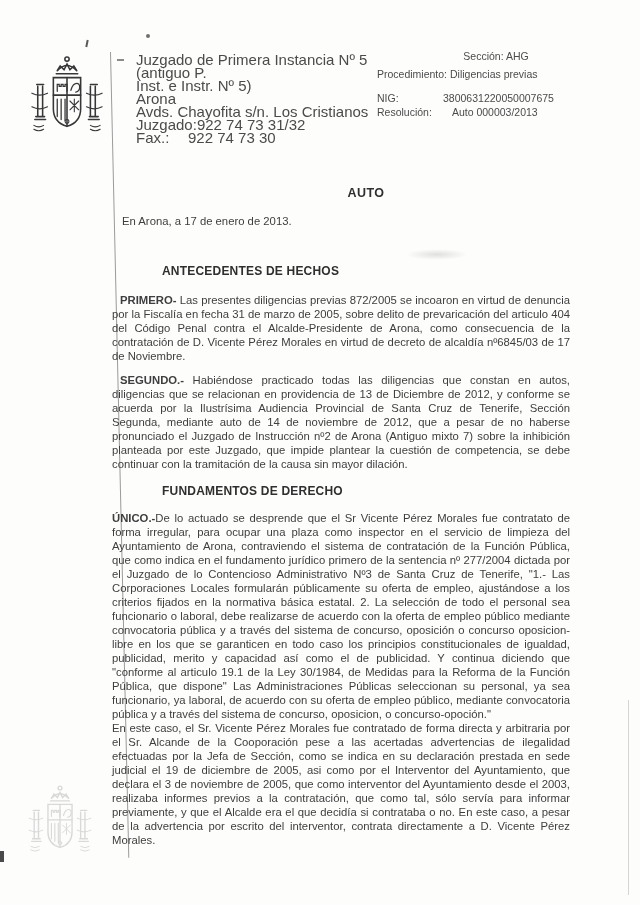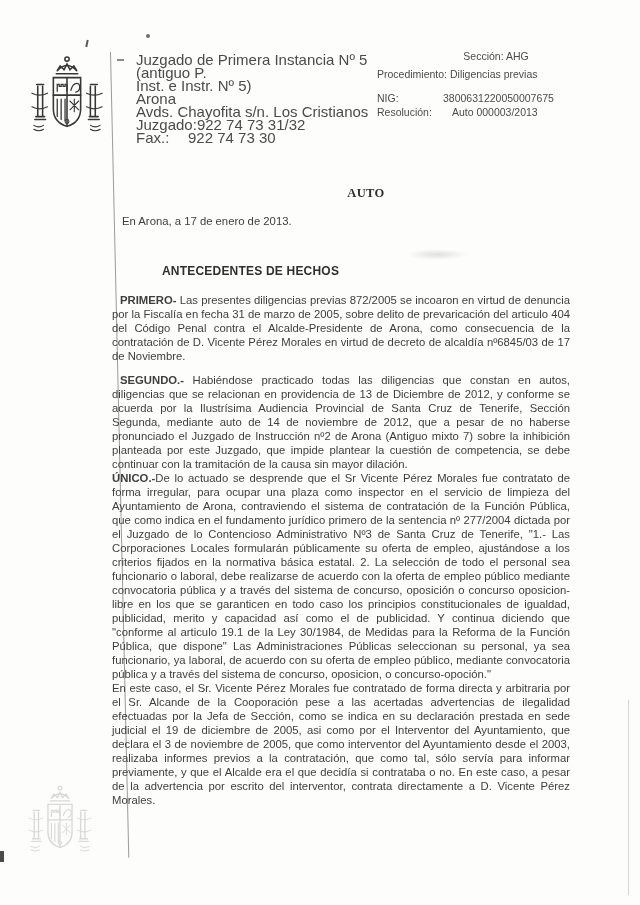--- a/index.html
+++ b/index.html
@@ -42,21 +42,21 @@
   .nig-label { display:inline-block; min-width:66px; }
   .res-label { margin-right:20px; }
 
   
   .main {
     position:absolute; left:112px; top:186px; width:458px;
     font-size:11.3px; line-height:14px; color:#3e3e3e;
   }
   .doc-title {
     text-align:center; font-weight:bold; font-size:12.5px;
-    margin:0 0 0 50px; letter-spacing:.4px; color:#2f2f2f;font-family:Liberation Serif, serif;
+    margin:0 0 0 50px; letter-spacing:.4px; color:#2f2f2f;
   }
   .date-line { margin-top:14px; text-indent:10px; }
   .section-heading {
     font-weight:bold; font-size:12px; color:#2f2f2f;
     letter-spacing:.2px;
   }
   .h-hechos  { margin:36px 0 15px 50px; }
   .h-derecho { margin:13px 0 13px 50px; }
   .para { text-align:justify; margin:0 0 10px 0; text-indent:8px; }
   .para.last { margin-bottom:0; }
@@ -162,20 +162,21 @@
   <div class="main">
     <div class="doc-title">AUTO</div>
     <div class="date-line">En Arona, a 17 de enero de 2013.</div>
 
     <div class="section-heading h-hechos">ANTECEDENTES DE HECHOS</div>
 
     <p class="para"><span class="lead">PRIMERO-</span><span> Las presentes diligencias previas 872/2005 se incoaron en virtud de denuncia por la Fiscalía en fecha 31 de marzo de 2005, sobre delito de prevaricación del articulo 404 del Código Penal contra el Alcalde-Presidente de Arona, como consecuencia de la contratación de D. Vicente Pérez Morales en virtud de decreto de alcaldía nº6845/03 de 17 de Noviembre.</span></p>
 
     <p class="para last"><span class="lead">SEGUNDO.-</span><span> Habiéndose practicado todas las diligencias que constan en autos, diligencias que se relacionan en providencia de 13 de Diciembre de 2012, y conforme se acuerda por la Ilustrísima Audiencia Provincial de Santa Cruz de Tenerife, Sección Segunda, mediante auto de 14 de noviembre de 2012, que a pesar de no haberse pronunciado el Juzgado de Instrucción nº2 de Arona (Antiguo mixto 7) sobre la inhibición planteada por este Juzgado,  que impide plantear la cuestión de competencia, se debe continuar con la tramitación de la causa sin mayor dilación.</span></p>
 
+    <div class="section-heading h-derecho">FUNDAMENTOS DE DERECHO</div>
 
     <p class="para no-indent" style="margin-bottom:0"><span class="lead">ÚNICO.-</span><span>De lo actuado se desprende que el Sr Vicente Pérez Morales fue contratato de forma irregular, para ocupar una plaza como inspector en el servicio de limpieza del Ayuntamiento de Arona, contraviendo el sistema de contratación de la Función Pública, que como indica en el fundamento jurídico primero de la sentencia nº 277/2004 dictada por el Juzgado de lo Contencioso Administrativo Nº3 de Santa Cruz de Tenerife, "1.- Las Corporaciones Locales formularán públicamente su oferta de empleo, ajustándose a los criterios fijados en la normativa básica estatal. 2. La selección de todo el personal sea funcionario o laboral, debe realizarse de acuerdo con la oferta de empleo público mediante convocatoria pública y a través del sistema de concurso, oposición o concurso oposicion-libre en los que se garanticen en todo caso los principios constitucionales de igualdad, publicidad, merito y capacidad así como el de publicidad. Y continua diciendo que "conforme al articulo 19.1 de la Ley 30/1984, de Medidas para la Reforma de la Función Pública, que dispone" Las Administraciones Públicas seleccionan su personal, ya sea funcionario, ya laboral, de acuerdo con su oferta de empleo público, mediante convocatoria pública y a través del sistema de concurso, oposicion, o concurso-opoción."</span></p>
 
     <p class="para no-indent last"><span>En este caso, el Sr. Vicente Pérez Morales fue contratado de forma directa y arbitraria por el Sr. Alcande de la Cooporación pese a las acertadas advertencias de ilegalidad efectuadas por la Jefa de Sección, como se indica en su declaración prestada en sede judicial el 19 de diciembre de 2005, asi como por el Interventor del Ayuntamiento, que declara el 3 de noviembre de 2005, que como interventor del Ayuntamiento desde el 2003, realizaba informes previos a la contratación, que como tal, sólo servía para informar previamente, y  que el Alcalde era el que decidía si contrataba o no. En este caso, a pesar de la advertencia por escrito del interventor, contrata directamente a  D. Vicente Pérez Morales.</span></p>
   </div>
 
   <svg class="arms-watermark">
       <use href="#escudo"></use>
     </svg>
 

